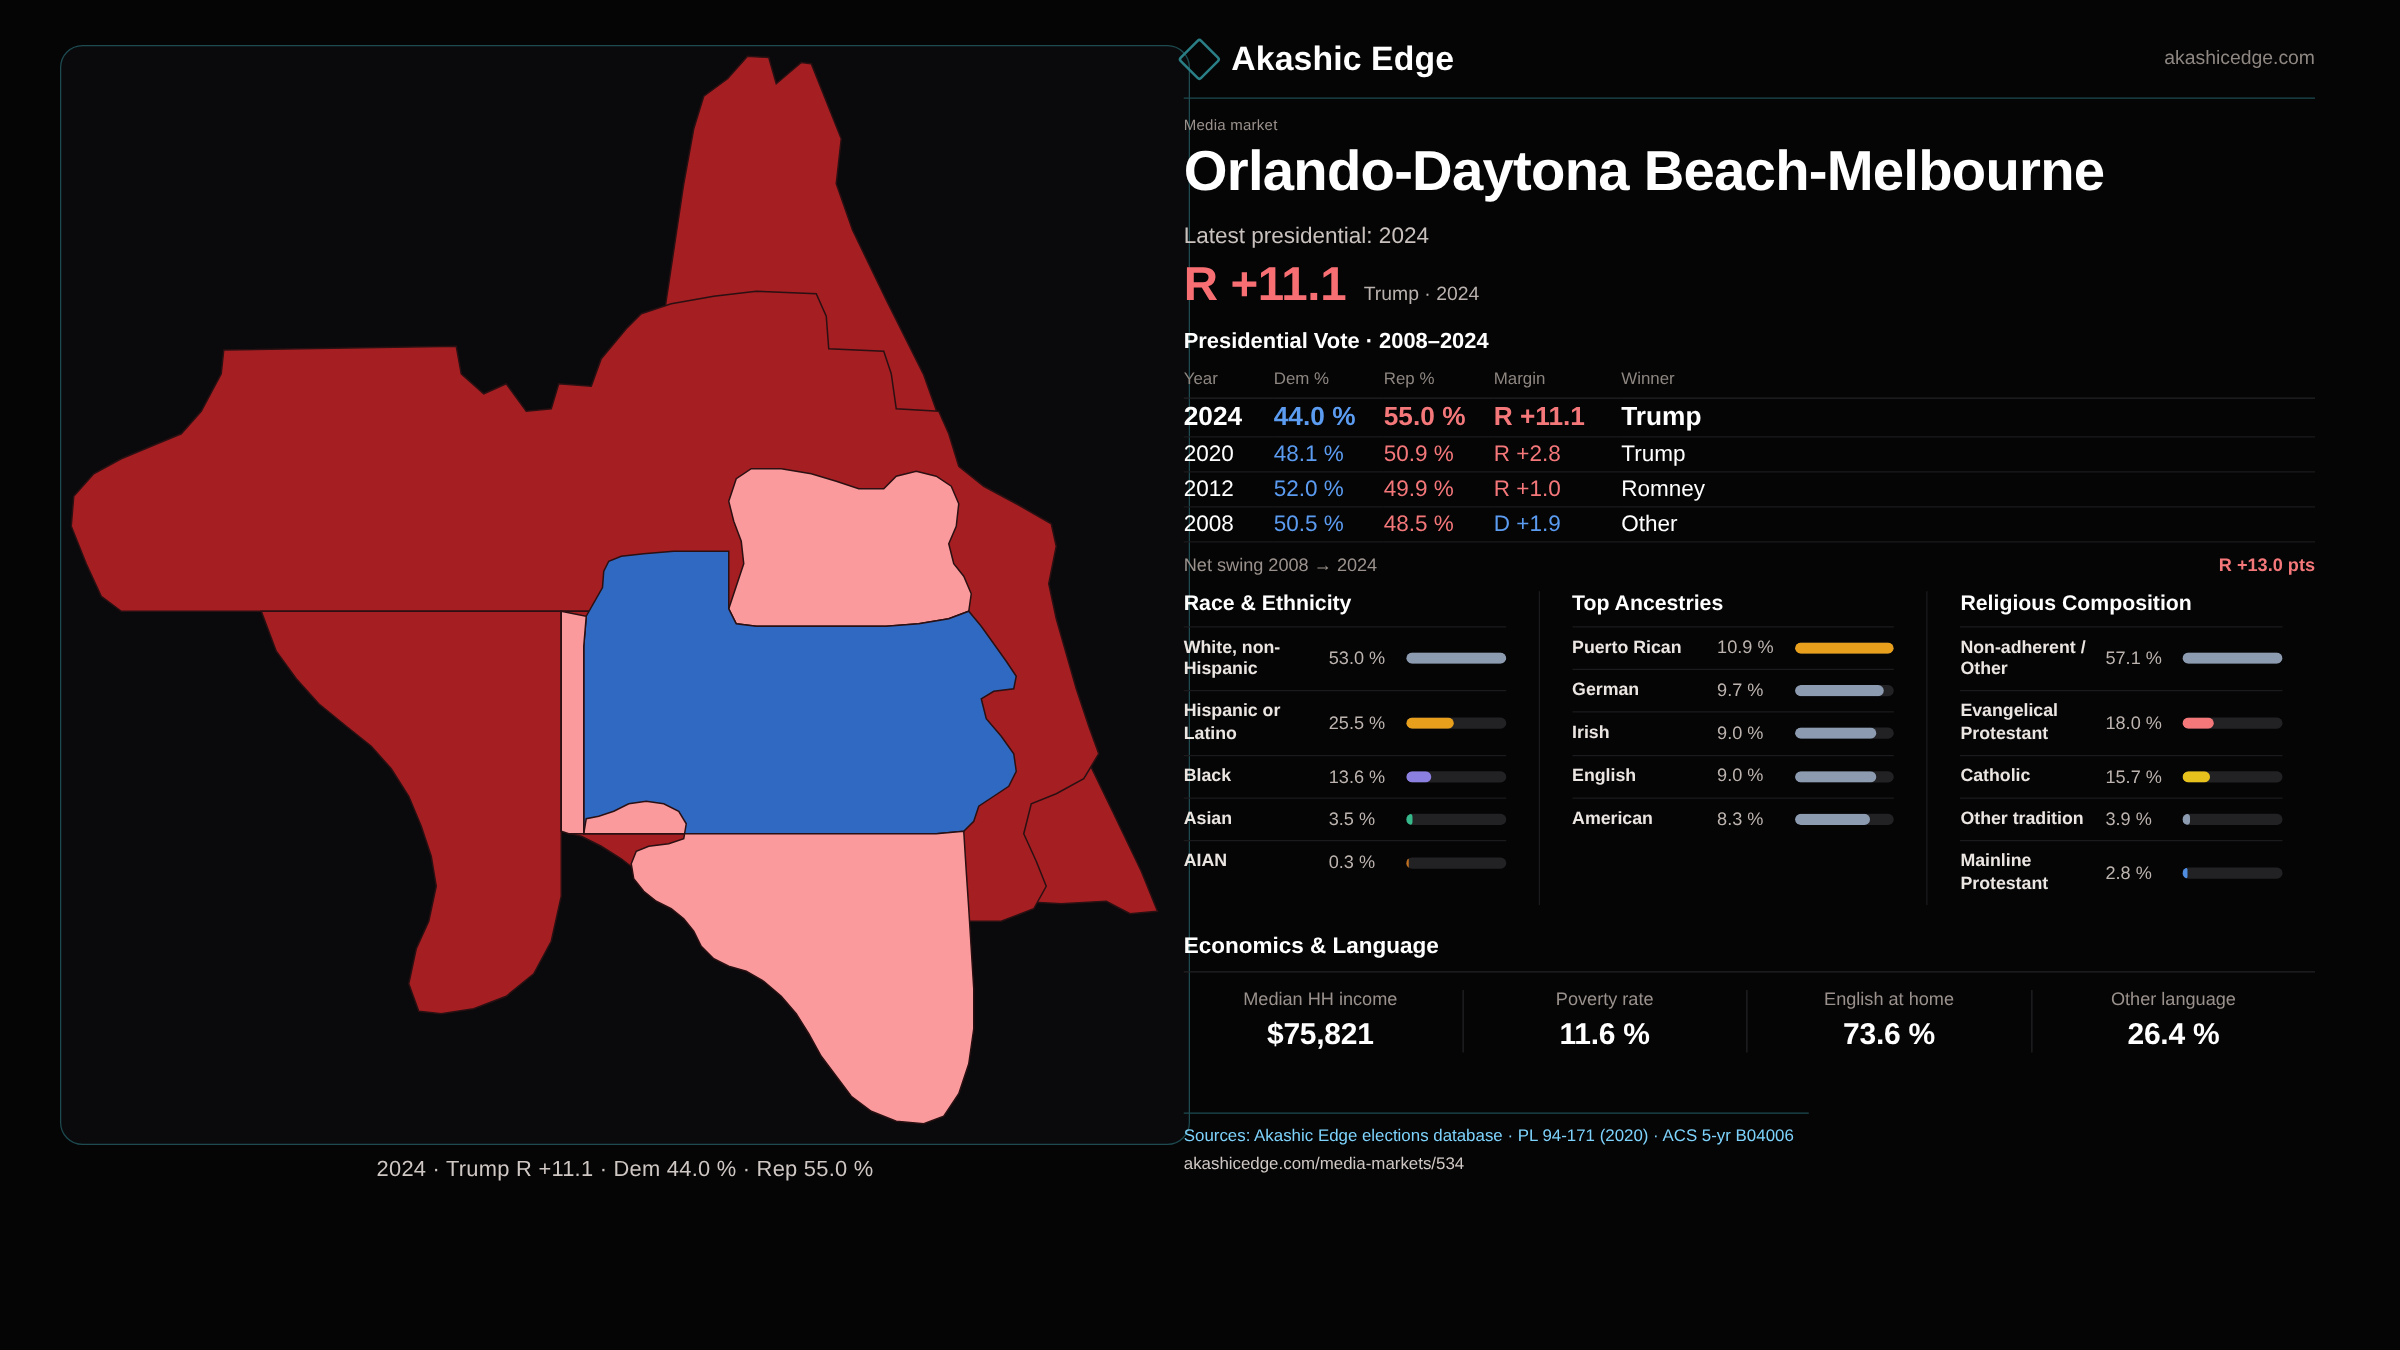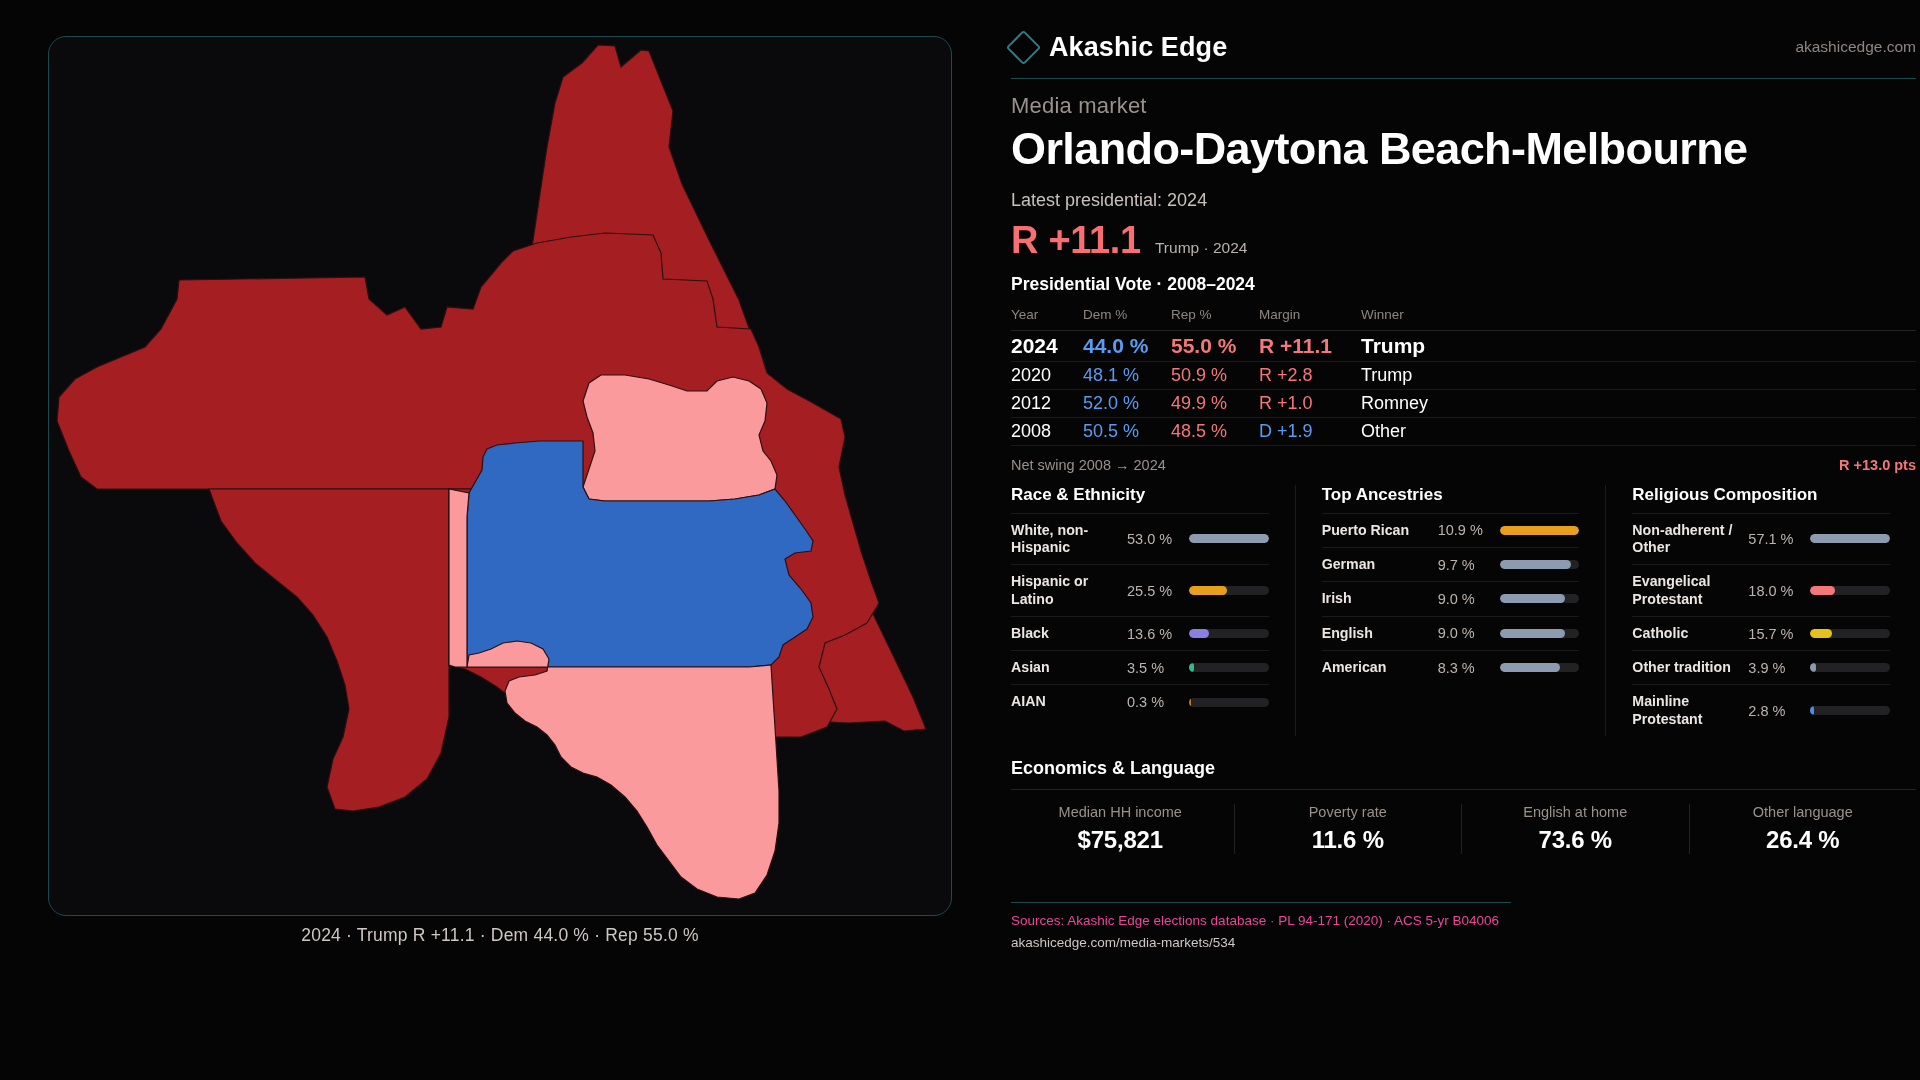--- a/index.html
+++ b/index.html
@@ -22,32 +22,32 @@
   }
   #map-svg { position: absolute; left: 0; top: 0; width: 904px; height: 880px; }
   #map-caption {
     position: absolute; left: 48px; top: 925px; width: 904px;
     text-align: center;
     color: #cfc7c3; font-size: 17.5px; letter-spacing: .2px;
   }
 
   
   #report {
-    position: absolute; left: 1011px; top: 26px;
+    position: absolute; left: 947px; top: 26px;
     width: 905px; height: 1040px;
   }
 
   .brandbar { display: flex; align-items: center; justify-content: space-between; height: 42px; }
   .brand-left { display: flex; align-items: center; gap: 13px; }
   .diamond { width: 25px; height: 25px; border: 2px solid #2a7f86; transform: rotate(45deg); border-radius: 3px; }
   .brand-name { color: #ffffff; font-size: 27px; font-weight: bold; letter-spacing: .1px; }
   .brand-url { color: #8e8681; font-size: 15.5px; }
   .rule-teal { height: 1px; background: #1d4b50; margin-top: 10px; }
 
-  .eyebrow { color: #9a918c; font-size: 22px; margin-top: 14px; letter-spacing: .2px; }
+  .eyebrow { color: #9a918c; font-size: 12px; margin-top: 14px; letter-spacing: .2px; }
   .title { color: #ffffff; font-size: 45px; font-weight: bold; letter-spacing: -.6px; margin-top: 6px; line-height: 1.08; }
   .latest { color: #c9c1bd; font-size: 18px; margin-top: 16px; }
 
   .margin-row { display: flex; align-items: baseline; gap: 14px; margin-top: 8px; }
   .margin-big { color: #f76f72; font-size: 38px; font-weight: bold; letter-spacing: -.3px; }
   .margin-sub { color: #b9b1ad; font-size: 15.5px; }
 
   .sect-title-sm { color: #ffffff; font-size: 17.5px; font-weight: bold; margin-top: 12px; }
 
   table.vote { width: 100%; border-collapse: collapse; margin-top: 12px; }
@@ -85,21 +85,21 @@
   
   .econ-title { color: #ffffff; font-size: 18px; font-weight: bold; margin-top: 22px; }
   .econ-rule { height: 1px; background: #232326; margin-top: 10px; }
   .econ-grid { display: flex; margin-top: 14px; text-align: center; }
   .econ-cell { flex: 1; padding: 0 18px; border-left: 1px solid #232326; }
   .econ-cell:first-child { border-left: none; padding-left: 14px; }
   .econ-label { color: #9a918c; font-size: 14.5px; }
   .econ-value { color: #ffffff; font-size: 24px; font-weight: bold; margin-top: 6px; letter-spacing: -.2px; }
 
   .src-rule { height: 1px; background: #1d4b50; width: 500px; margin-top: 48px; }
-  .src-line { color: #ec4899; font-size: 13.5px; margin-top: 10px; }
+  .src-line { color: #7dd3fc; font-size: 13.5px; margin-top: 10px; }
   .src-line2 { color: #cfc7c3; font-size: 13.5px; margin-top: 7px; }
 </style>
 </head>
 <body>
 
 <div id="root">
 
   <div id="map-panel">
     <svg id="map-svg" viewBox="0 0 904 880">
       <g stroke="#2a1012" stroke-width="1.2">

